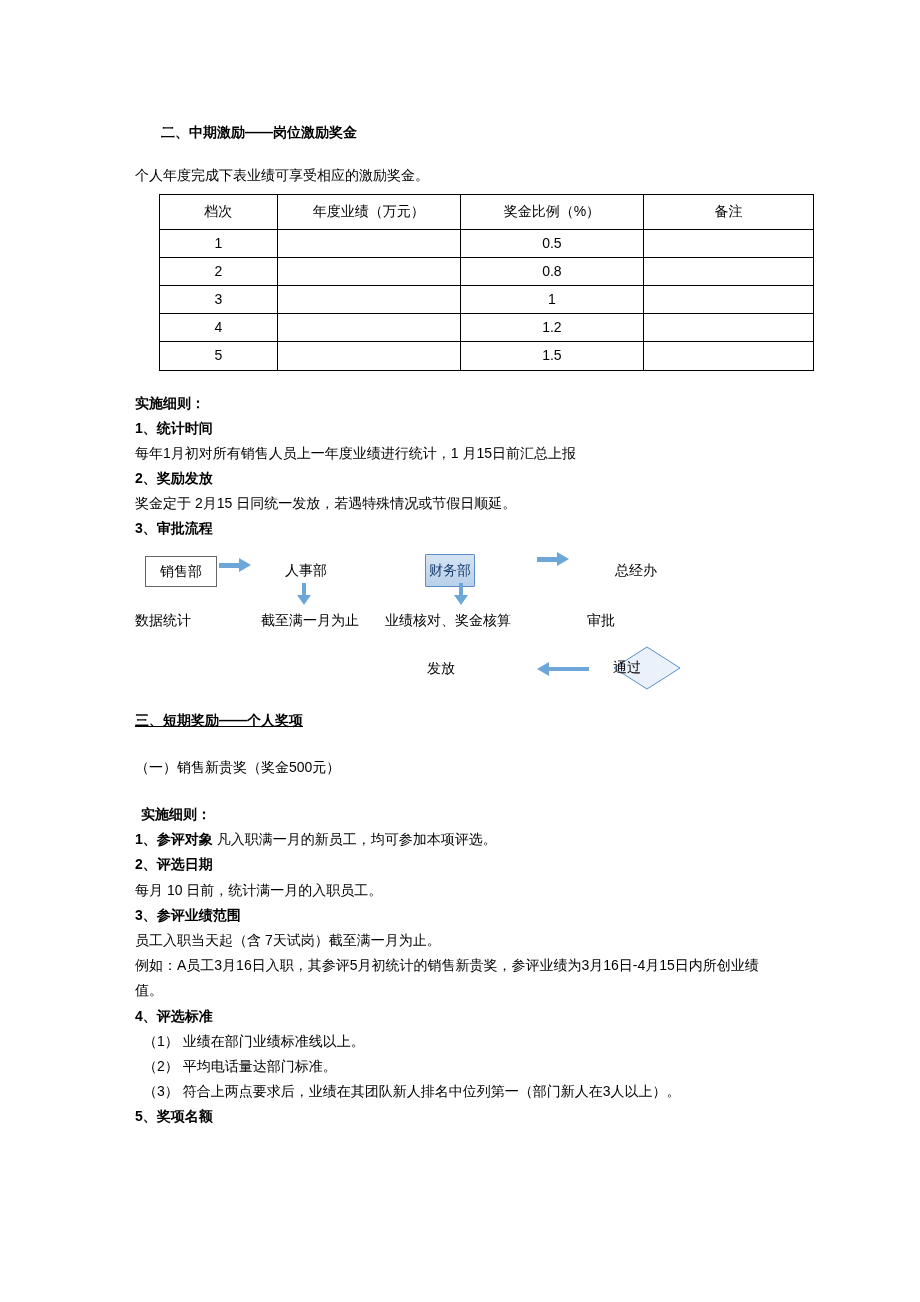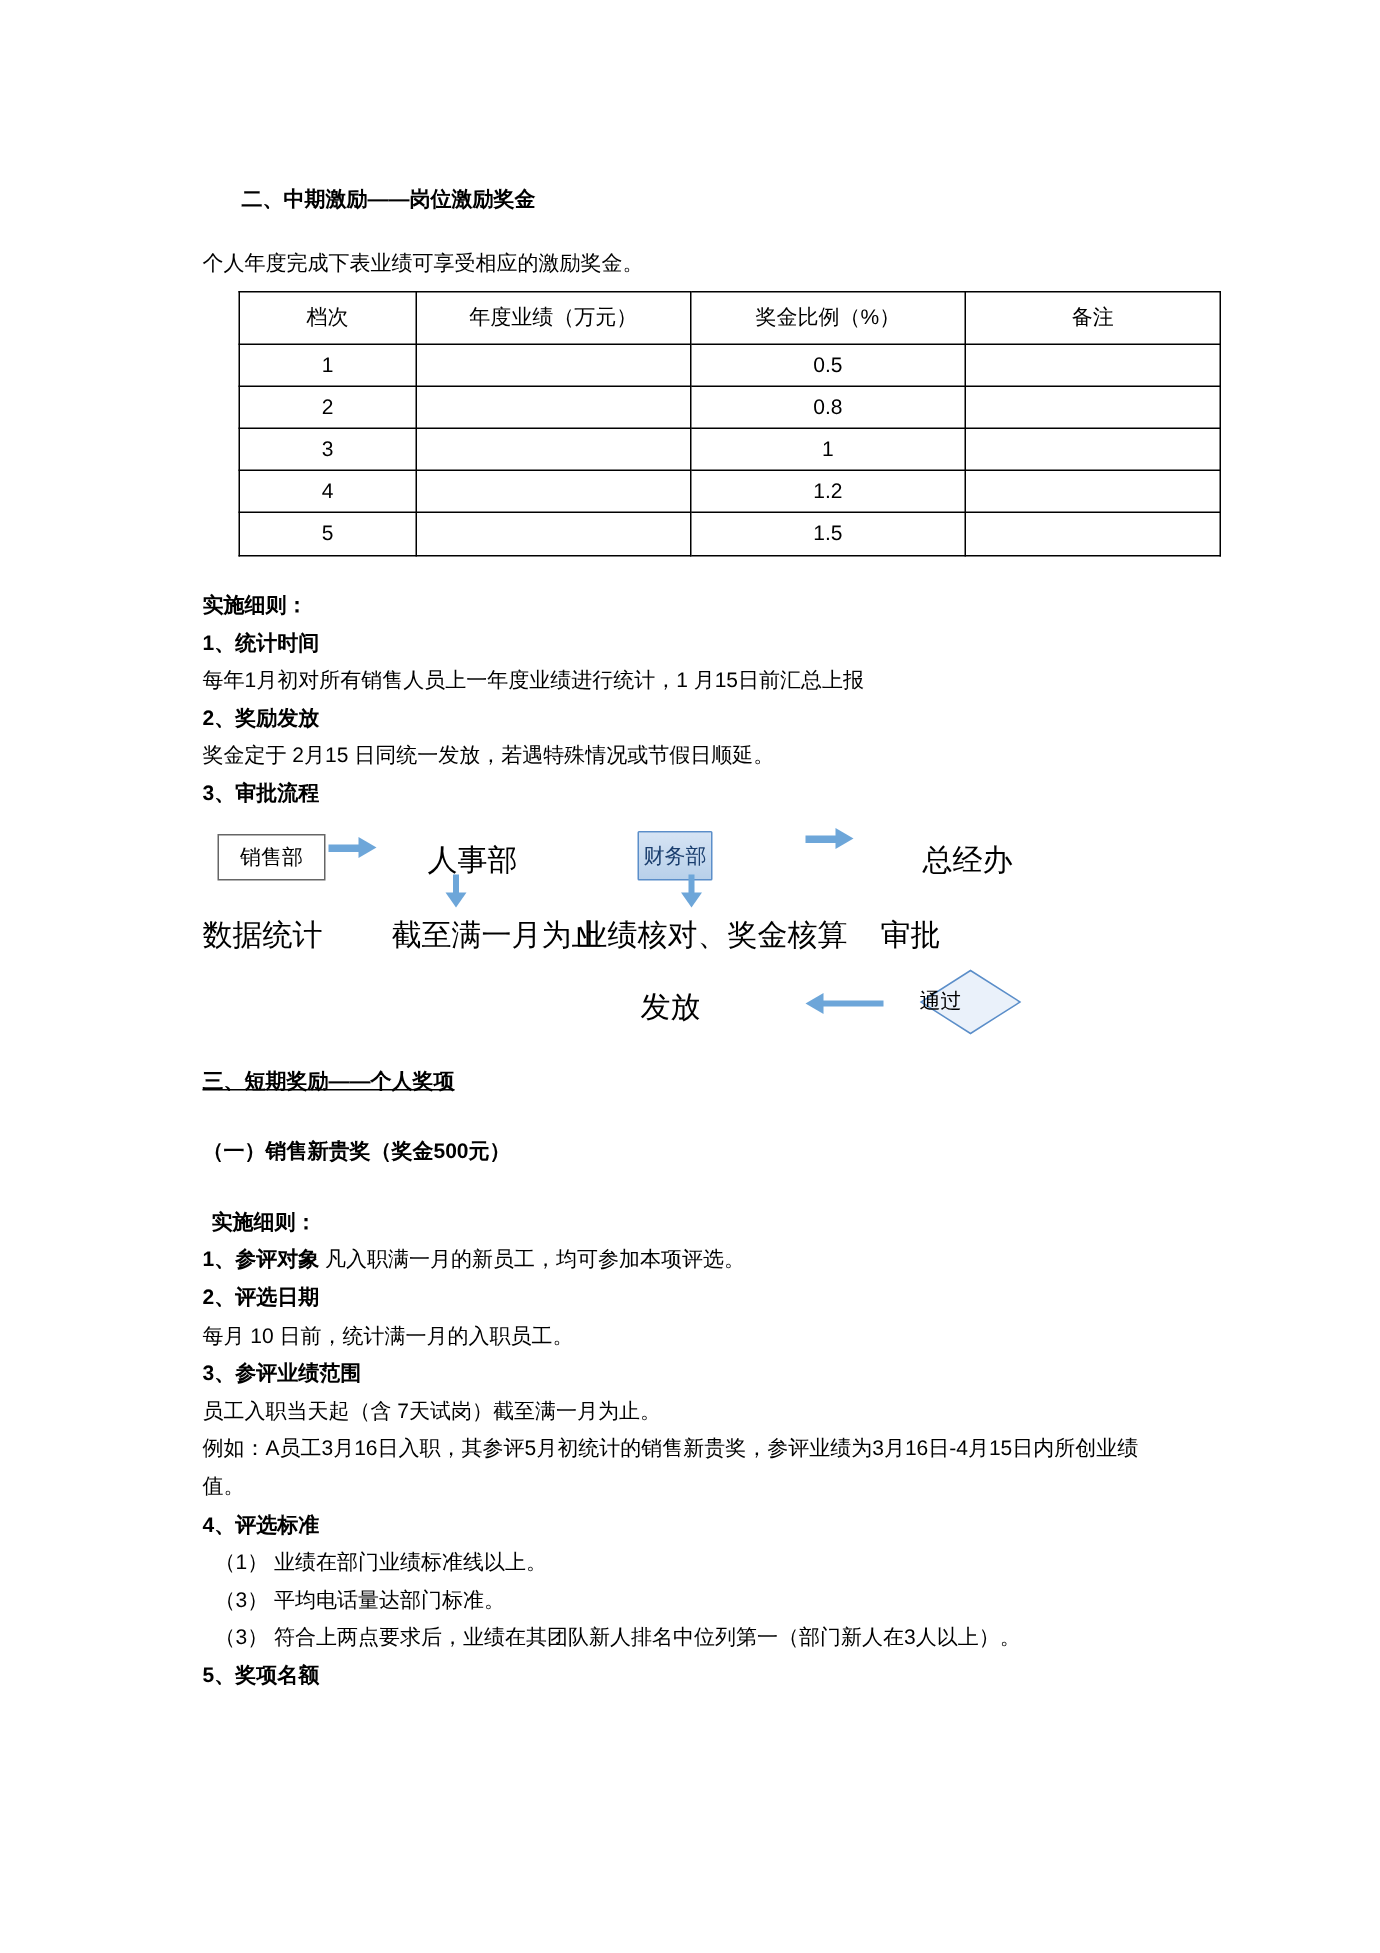--- a/index.html
+++ b/index.html
@@ -64,22 +64,21 @@
       background: #fff;
     }
     .flow-box-blue {
       border: 1px solid #5b8ec9;
       background: linear-gradient(#d6e4f4, #b8d0ea);
       padding: 3px 3px;
       border-radius: 1px;
       color: #1a3e6e;
     }
     .flow-label {
-      font-size: 20px;
-      font-family: Liberation Mono, monospace;
+      font-size: 14px;
     }
     .arrow-right {
       width: 32px;
       height: 12px;
       position: relative;
       display: inline-block;
     }
     .arrow-right::before {
       content: "";
       position: absolute;
@@ -166,21 +165,21 @@
       z-index: 1;
       font-size: 14px;
     }
     .section-3-title {
       font-weight: bold;
       margin-top: 18px;
       margin-bottom: 22px;
       text-decoration: underline;
     }
     .sub-award-title {
-      font-weight: bold;
+      font-weight: normal;
       margin-bottom: 22px;
     }
     .rules-heading-2 {
       font-weight: bold;
       padding-left: 6px;
     }
     .indent-paren {
       padding-left: 8px;
     }
     .sp { display:inline-block; }
@@ -281,16 +280,16 @@
 
 <div class="rule-item">2、评选日期</div>
 <div class="rule-body">每月 10 日前，统计满一月的入职员工。</div>
 
 <div class="rule-item">3、参评业绩范围</div>
 <div class="rule-body">员工入职当天起（含 7天试岗）截至满一月为止。</div>
 <div class="rule-body">例如：A员工3月16日入职，其参评5月初统计的销售新贵奖，参评业绩为3月16日-4月15日内所创业绩 值。</div>
 
 <div class="rule-item">4、评选标准</div>
 <div class="rule-body indent-paren">（1） 业绩在部门业绩标准线以上。</div>
-<div class="rule-body indent-paren">（3） 平均电话量达部门标准。</div>
+<div class="rule-body indent-paren">（2） 平均电话量达部门标准。</div>
 <div class="rule-body indent-paren">（3） 符合上两点要求后，业绩在其团队新人排名中位列第一（部门新人在3人以上）。</div>
 
 <div class="rule-item">5、奖项名额</div>
 
 </body></html>

